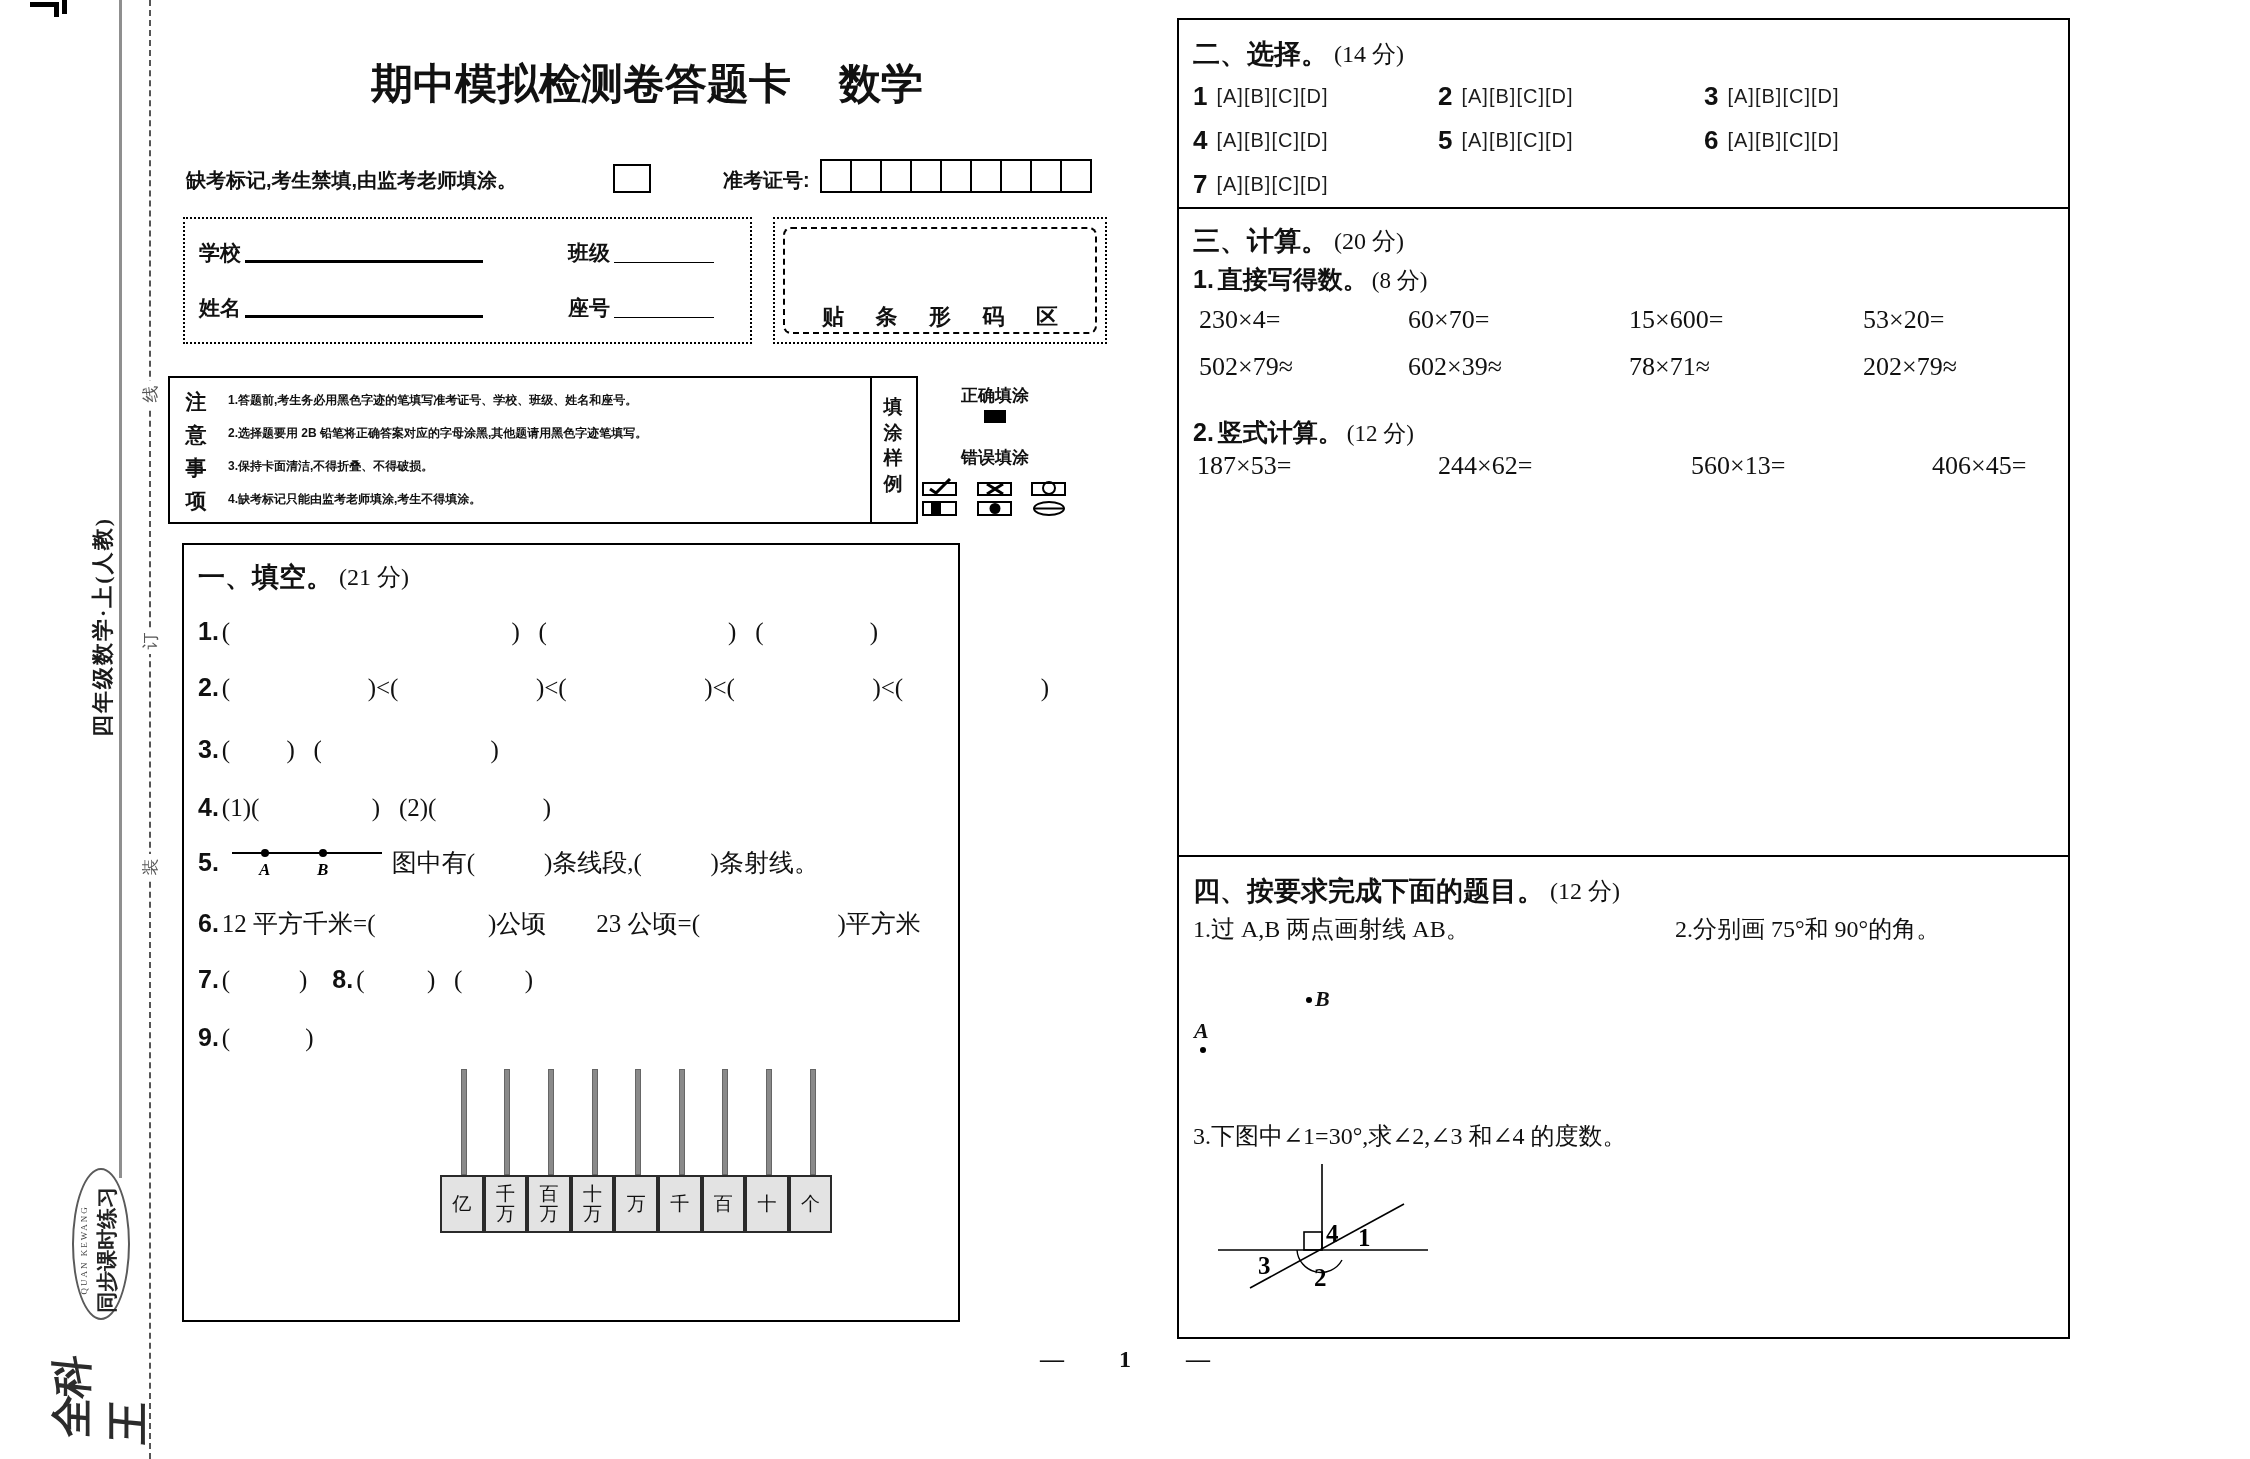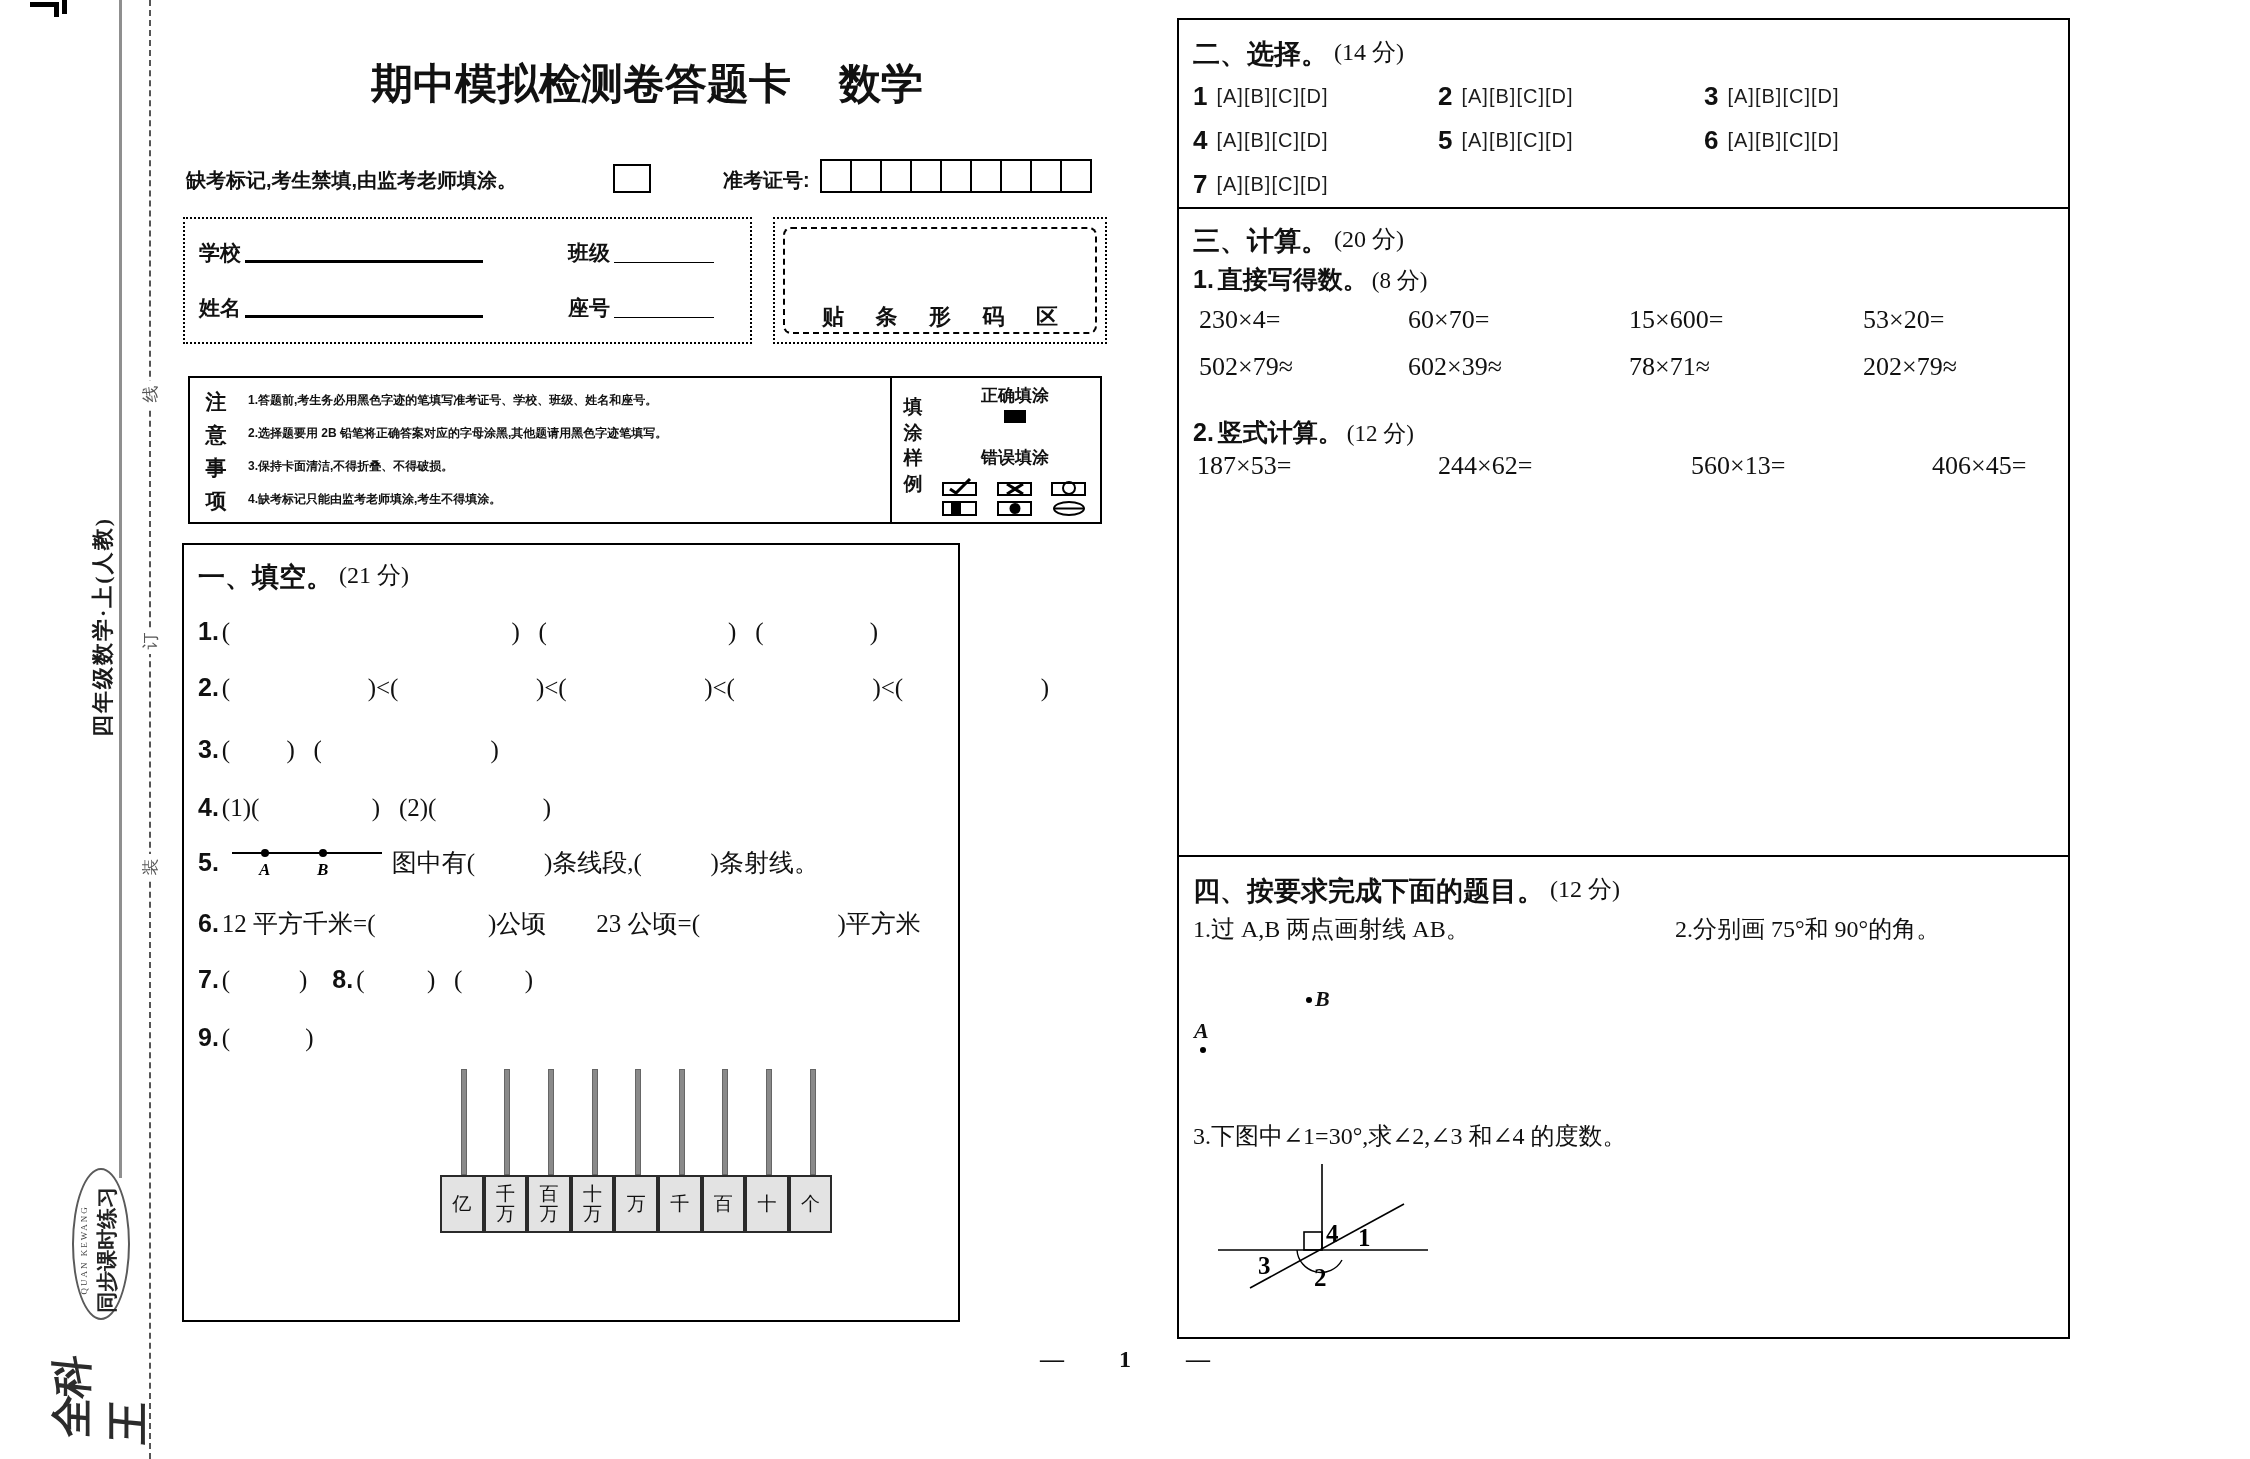--- a/index.html
+++ b/index.html
@@ -42,40 +42,40 @@
   .ul-thick{width:238px;border-bottom:3px solid #000;}
   .ul-thin{width:100px;border-bottom:1.5px solid #000;}
   .info-gap{width:85px;}
 
   .barcode-box{left:773px;top:217px;width:334px;height:127px;border:2.5px dotted #000;box-sizing:border-box;padding:8px;}
   .barcode-inner{width:100%;height:100%;border:2px dashed #000;border-radius:8px;box-sizing:border-box;
                  display:flex;align-items:flex-end;justify-content:center;}
   .barcode-inner span{font-size:22px;font-weight:bold;letter-spacing:13px;text-indent:13px;}
 
   
-  .notice-box{left:188px;top:376px;width:914px;height:148px;border:2px solid #000;box-sizing:border-box;padding-left:36px;}
+  .notice-box{left:168px;top:376px;width:750px;height:148px;border:2px solid #000;box-sizing:border-box;padding-left:36px;}
   .vlabel{position:absolute;left:14px;top:8px;width:24px;font-size:21px;font-weight:bold;line-height:1.57;
           word-break:break-all;text-align:center;font-family:"Liberation Sans","DejaVu Sans",sans-serif;}
   .notice-items{position:absolute;left:58px;top:0;width:630px;height:100%;display:flex;flex-direction:column;
                 justify-content:space-around;padding:6px 0;box-sizing:border-box;}
   .nitem{font-size:12px;font-weight:bold;font-family:"Liberation Sans","DejaVu Sans",sans-serif;}
   .notice-div{position:absolute;left:700px;top:0;width:2px;height:100%;background:#000;}
   .vlabel2{position:absolute;left:712px;top:16px;width:22px;font-size:19px;font-weight:bold;line-height:1.35;
            word-break:break-all;text-align:center;font-family:"Liberation Sans","DejaVu Sans",sans-serif;}
   .sample-col{position:absolute;left:744px;top:0;width:162px;height:100%;}
   .s-caption{position:absolute;width:100%;text-align:center;font-size:17px;font-weight:bold;
              font-family:"Liberation Sans","DejaVu Sans",sans-serif;}
   .correct-mark{position:absolute;left:70px;top:32px;width:22px;height:13px;background:#000;}
   .marks-grid{position:absolute;left:8px;top:100px;display:grid;grid-template-columns:repeat(3,1fr);
               column-gap:14px;row-gap:3px;width:150px;}
   .marks-grid svg{display:block;}
 
   
   .fill-box{left:182px;top:543px;width:778px;height:779px;border:2px solid #000;box-sizing:border-box;}
-  .sec-title{display:flex;align-items:flex-start;gap:6px;}
+  .sec-title{display:flex;align-items:center;gap:6px;}
   .sec-title .tz{font-size:27px;font-weight:bold;font-family:"Liberation Sans","DejaVu Sans",sans-serif;}
   .sec-title .ts{font-size:24px;}
   .frow{position:absolute;left:14px;display:flex;align-items:baseline;}
   .qno{font-size:25px;font-weight:bold;font-family:"Liberation Sans","DejaVu Sans",sans-serif;margin-right:3px;}
   .fb{font-size:25px;white-space:pre;}
   .seg-svg{margin:0 10px;}
 
   .abacus{position:absolute;left:258px;top:524px;display:flex;}
   .acell{position:relative;width:43.6px;height:164px;}
   .rod{position:absolute;left:50%;margin-left:-3px;top:0;width:6px;height:106px;background:#8a8a8a;border:1px solid #666;box-sizing:border-box;}

